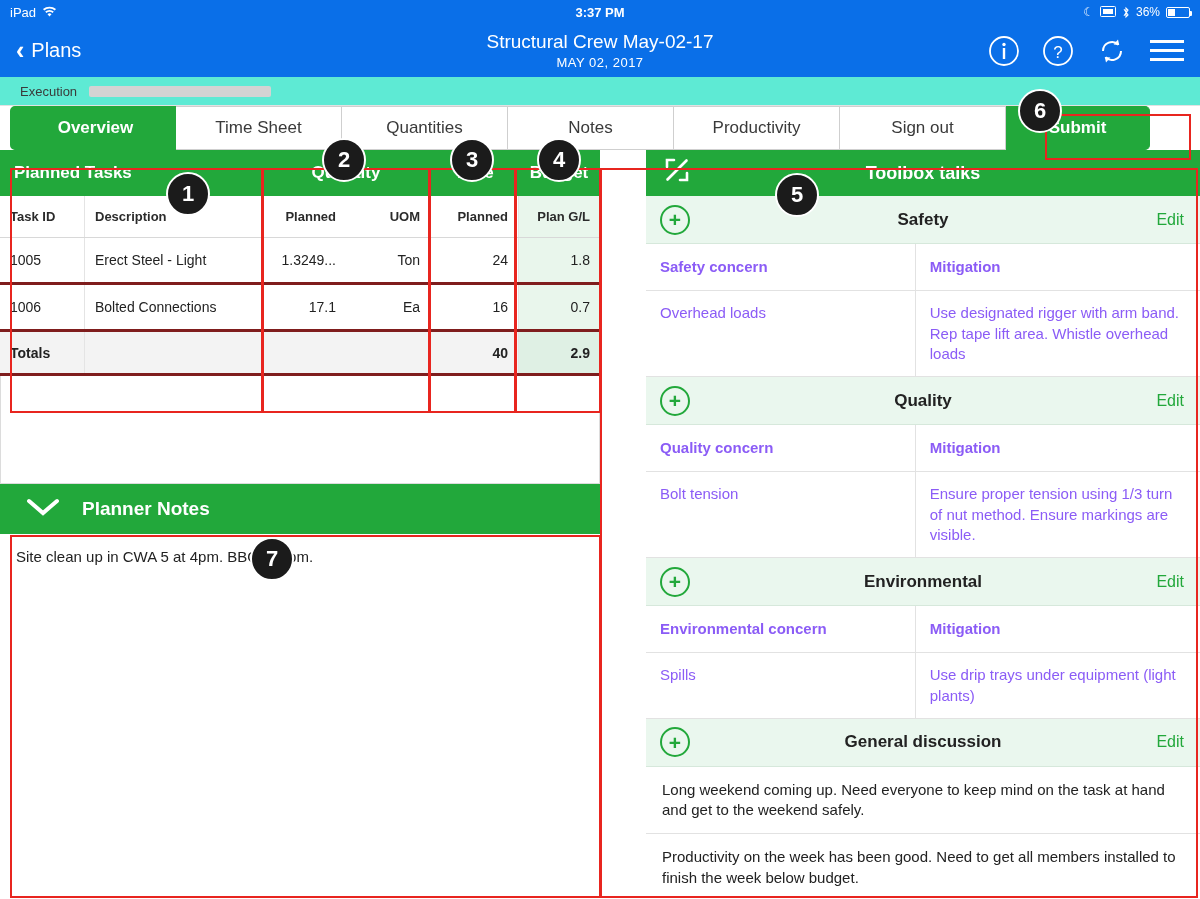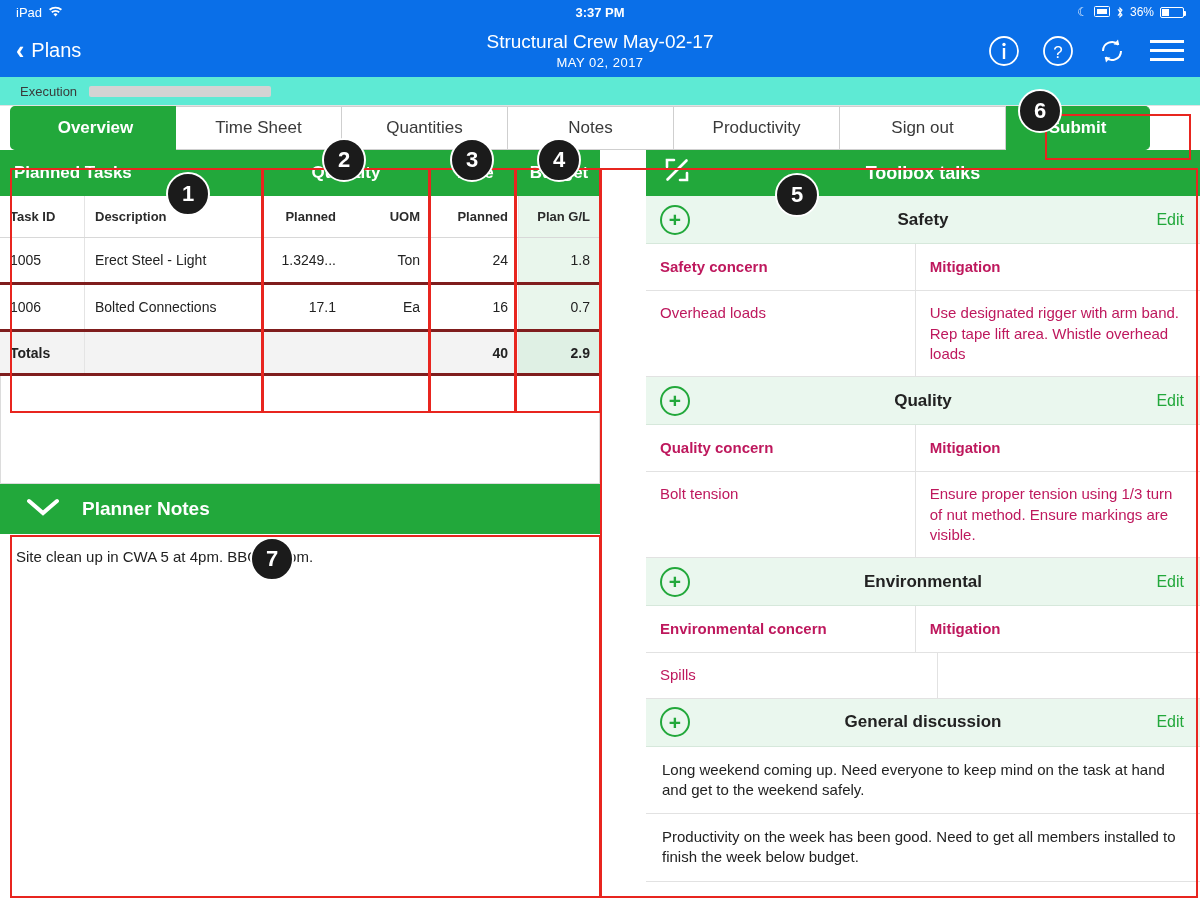--- a/index.html
+++ b/index.html
@@ -12,21 +12,21 @@
   }
 
   
   .statusbar {
     height: 24px;
     background: #0a6fe8;
     color: #ffffff;
     font-size: 13px;
     display: flex;
     align-items: center;
-    padding: 0 16px;
+    padding: 0 10px;
     position: relative;
   }
   .statusbar .left { display: flex; align-items: center; gap: 6px; }
   .statusbar .center {
     position: absolute; left: 0; right: 0; text-align: center;
     font-size: 13px; font-weight: bold;
   }
   .statusbar .right {
     margin-left: auto; display: flex; align-items: center; gap: 6px;
     font-size: 12px; position: relative; z-index: 2;
@@ -153,21 +153,21 @@
     font-size: 17px; font-weight: bold; color: #222;
   }
   .sec-header .edit {
     margin-left: auto; margin-right: 16px; color: #22a83b; font-size: 16px; cursor: pointer; z-index: 2;
   }
   .sub-row { display: flex; border-bottom: 1px solid #e2e2e2; }
   .sub-row.head { font-weight: bold; font-size: 15px; color: #222; }
   .sub-row .col-a { width: 292px; padding: 12px 14px; border-right: 1px solid #e2e2e2; }
   .sub-row .col-b { width: 308px; padding: 12px 14px; }
   .sub-row.head .col-a, .sub-row.head .col-b { padding: 13px 14px; }
-  .sub-row .col-a, .sub-row .col-b { font-size: 15px; color: #be185d; line-height: 1.35; }
+  .sub-row .col-a, .sub-row .col-b { font-size: 15px; color: #8b5cf6; line-height: 1.35; }
   .gd-row { padding: 13px 16px; border-bottom: 1px solid #e2e2e2; font-size: 15px; color: #222; line-height: 1.35; }
 
   
   .ann-box { position: absolute; border: 2px solid #e8251f; pointer-events: none; z-index: 40; }
   .badge {
     position: absolute; width: 44px; height: 44px; border-radius: 50%;
     background: #1b1b1b; color: #fff; display: flex; align-items: center; justify-content: center;
     font-size: 22px; font-weight: bold; z-index: 45; border: 2px solid #ffffff;
   }
 </style>
@@ -363,20 +363,21 @@
       <span class="plus">+</span>
       <span class="sec-title">Environmental</span>
       <span class="edit">Edit</span>
     </div>
     <div class="sub-row head">
       <div class="col-a">Environmental concern</div>
       <div class="col-b">Mitigation</div>
     </div>
     <div class="sub-row">
       <div class="col-a">Spills</div>
+      <div class="col-b">Use drip trays under equipment (light plants)</div>
     </div>
 
     <div class="sec-header">
       <span class="plus">+</span>
       <span class="sec-title">General discussion</span>
       <span class="edit">Edit</span>
     </div>
     <div class="gd-row">Long weekend coming up. Need everyone to keep mind on the task at hand and get to the weekend safely.</div>
     <div class="gd-row">Productivity on the week has been good.  Need to get all members installed to finish the week below budget.</div>
   </div>

